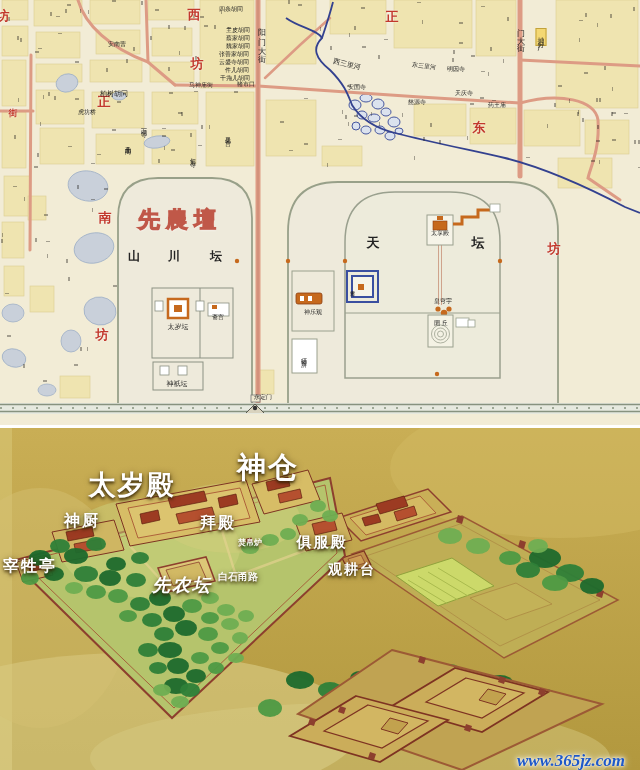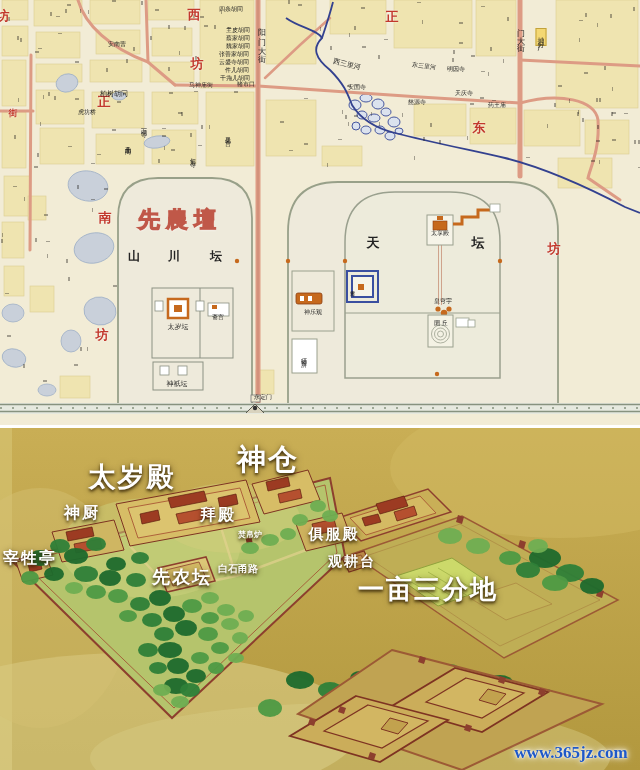--- a/index.html
+++ b/index.html
@@ -16,27 +16,27 @@
   .mlabel.v{writing-mode:vertical-rl;}
   .mlabel.red{color:#c2382c;font-weight:700;text-shadow:0 0 2px rgba(255,255,255,.85);}
   .mlabel.title{color:#ef9e8c;font-weight:700;letter-spacing:6px;
           -webkit-text-stroke:1px #c05848;
           text-shadow:0 1px 2px rgba(255,255,255,.95),0 0 1px #b04034;}
   .mlabel.area{color:#222;font-weight:600;}
   .mlabel.vbox{background:#f4d873;border:1px solid #c2a23c;padding:2px 1px;}
   
   #illus-panel{position:absolute;left:0;top:428px;width:640px;height:342px;background:#bfa348;}
   #illus-panel svg{position:absolute;left:0;top:0;}
-  #illus-labels{position:absolute;left:0;top:0;width:640px;height:272px;text-align:center;}
+  #illus-labels{position:absolute;left:0;top:8px;width:640px;height:272px;text-align:center;}
   .ilabel{position:absolute;line-height:1;white-space:nowrap;color:#ffffff;font-weight:700;
           letter-spacing:2px;transform:translate(-50%,-50%);
           text-shadow:0 2px 3px rgba(52,36,6,.9),1px 1px 6px rgba(60,42,8,.55);}
   .ilabel.small{letter-spacing:0;font-weight:600;opacity:.95;}
   .watermark{position:absolute;transform:translate(-50%,-50%);color:#1e58c8;font-weight:700;
-          font-family:"Liberation Serif","DejaVu Serif",serif;
+          font-style:italic;font-family:"Liberation Serif","DejaVu Serif",serif;
           text-shadow:0 0 2px #fff,0 0 5px rgba(255,255,255,.95),0 0 8px rgba(255,255,255,.8);}
 </style>
 </head>
 <body>
 
 <div id="stage">
 
   <div id="map-panel">
     <svg width="640" height="425" viewBox="0 0 640 425">
       <rect x="0" y="0" width="640" height="425" fill="#f2ecd6"></rect>
@@ -579,23 +579,22 @@
             <path d="M370,324 L376,326 L374,332 L368,330 Z"></path>
           <path d="M466,296 L472,298 L470,304 L464,302 Z"></path>
         </g>
       </g>
     </svg>
     <div id="illus-labels">
         <span class="ilabel" style="left: 132px; top: 49px; font-size: 27px;">太岁殿</span>
         <span class="ilabel" style="left: 268px; top: 31px; font-size: 29px;">神仓</span>
         <span class="ilabel" style="left: 82px; top: 85px; font-size: 16px;">神厨</span>
         <span class="ilabel" style="left: 218px; top: 87px; font-size: 16px;">拜殿</span>
-        <span class="ilabel" style="left: 322px; top: 105px; font-size: 15px; margin-left: 12px;">俱服殿</span>
+        <span class="ilabel" style="left: 322px; top: 105px; font-size: 15px;">俱服殿</span>
         <span class="ilabel small" style="left: 250px; top: 107px; font-size: 8px;">焚帛炉</span>
         <span class="ilabel" style="left: 30px; top: 130px; font-size: 16px;">宰牲亭</span>
-        <span class="ilabel" style="left: 182px; top: 149px; font-size: 18px;">先农坛</span>
+        <span class="ilabel" style="left: 182px; top: 149px; font-size: 18px; font-style: italic;">先农坛</span>
         <span class="ilabel small" style="left: 238px; top: 141px; font-size: 10px;">白石甬路</span>
         <span class="ilabel" style="left: 352px; top: 133px; font-size: 14px;">观耕台</span>
-        <span class="ilabel" style="left: 428px; top: 161px; font-size: 26px;">一亩三分地</span>
         <span class="watermark" style="left: 571px; top: 325px; font-size: 17px;">www.365jz.com</span>
       </div>
   </div>
 </div>
 
 </body></html>

